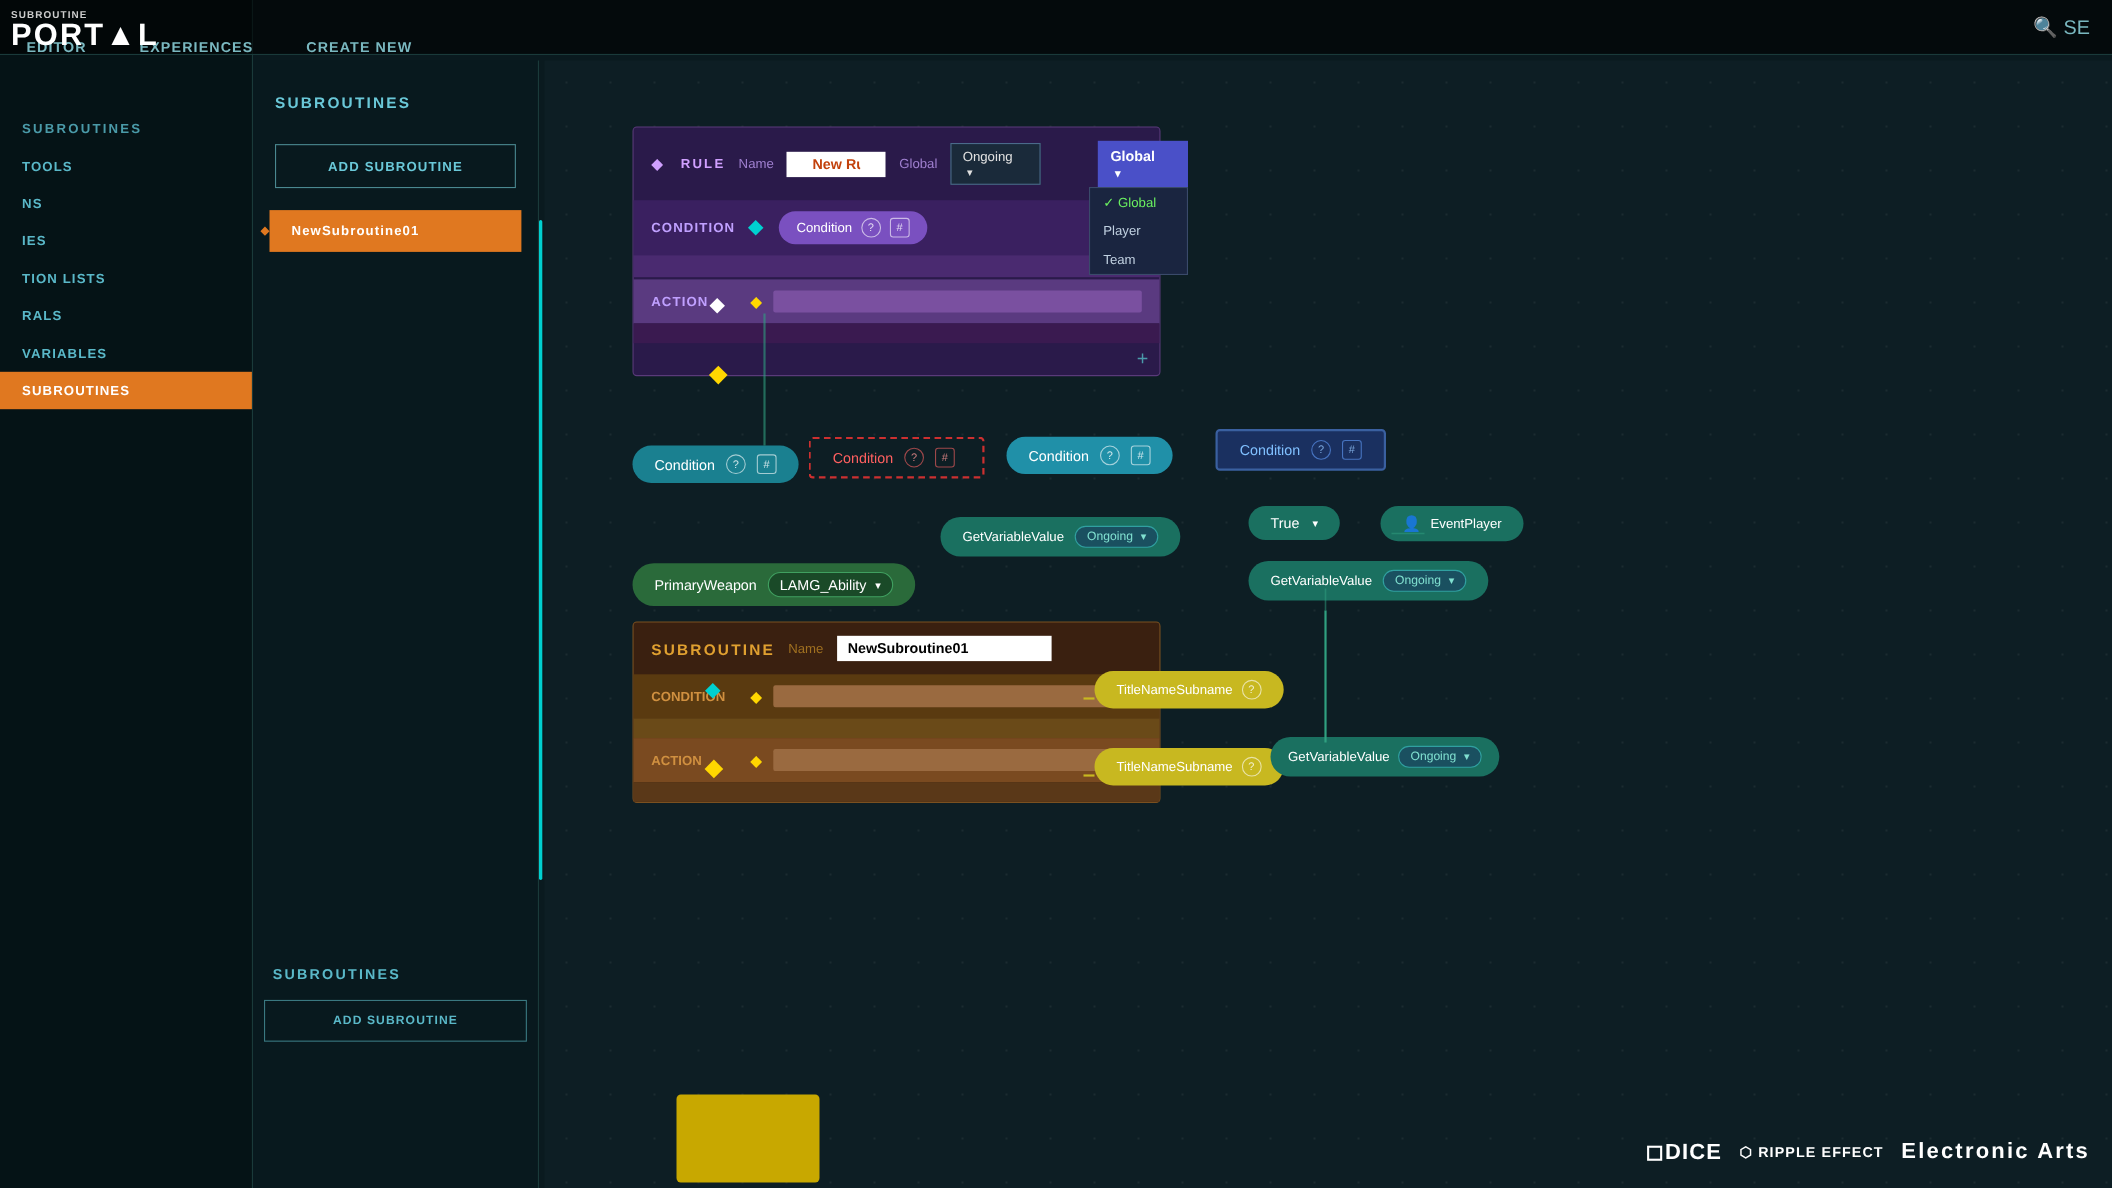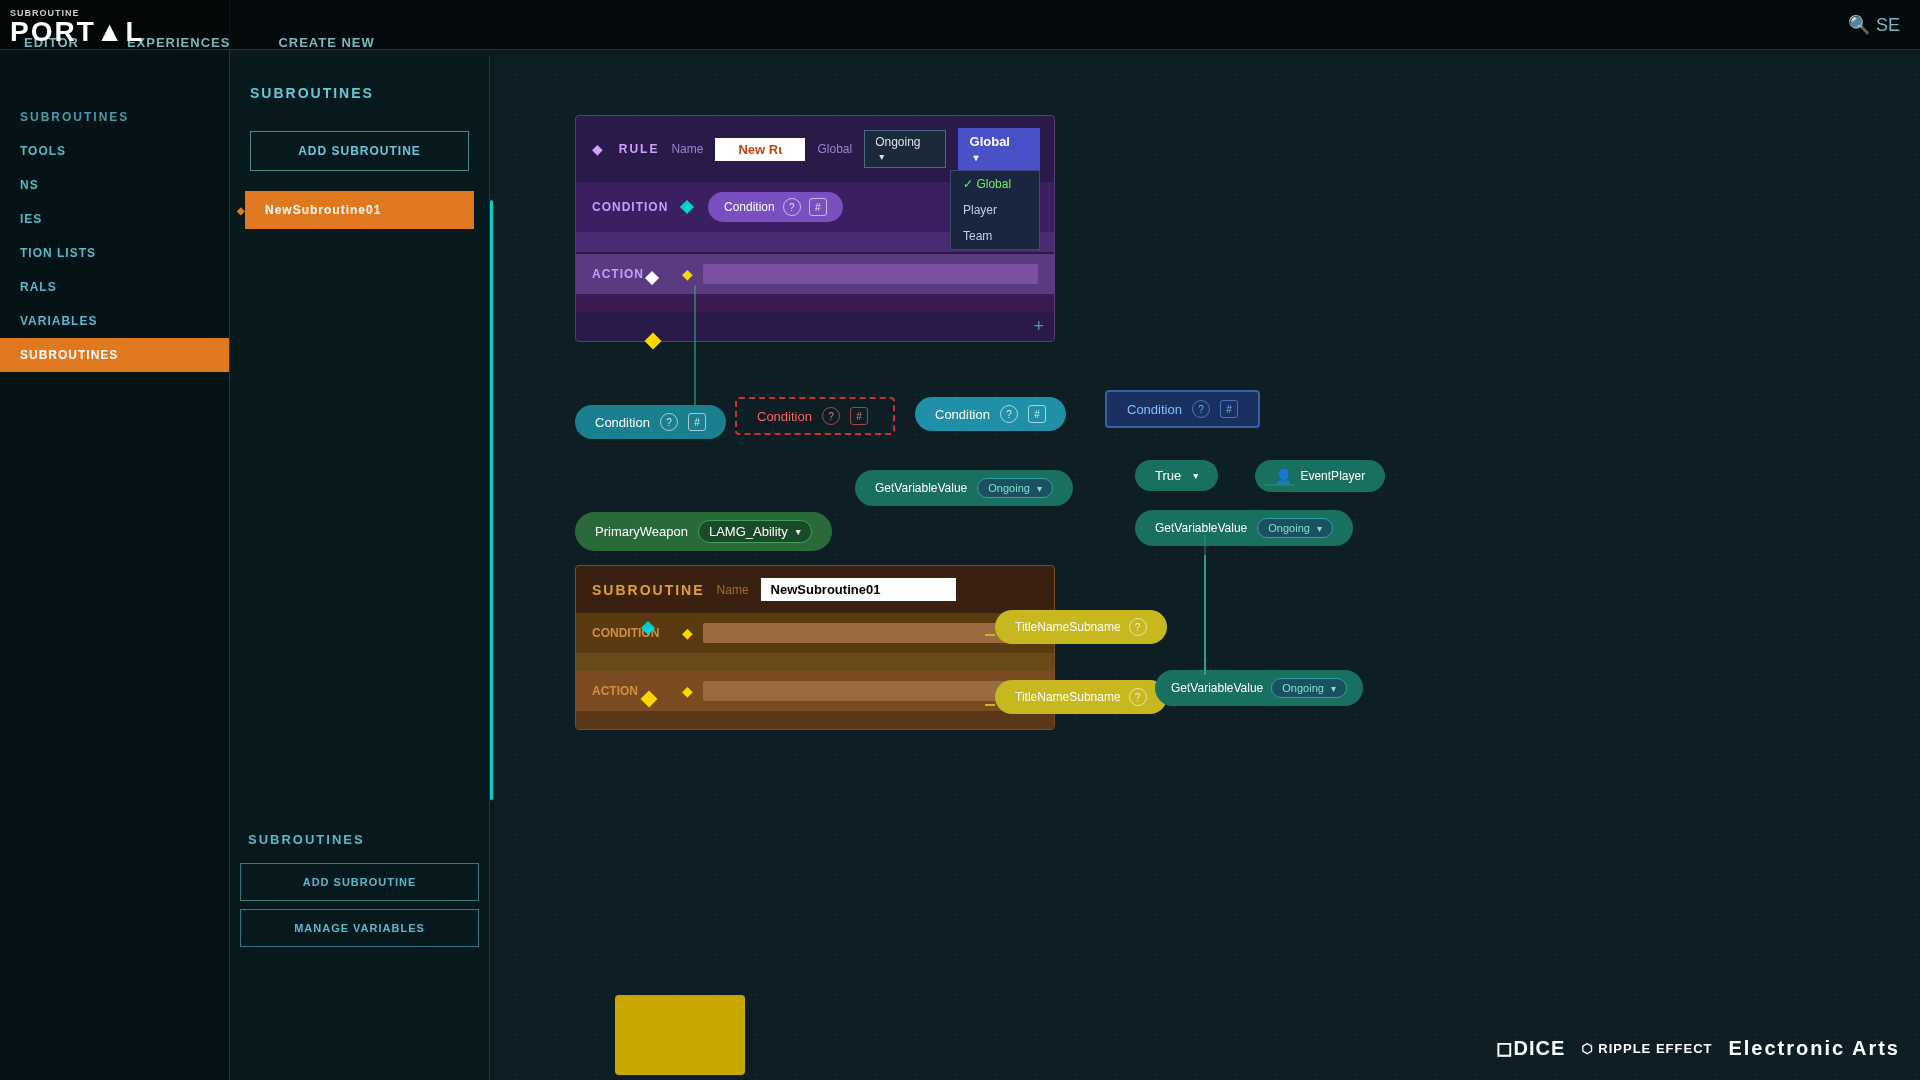--- a/index.html
+++ b/index.html
@@ -658,42 +658,41 @@
 
 <div class="subroutines-panel">
   <div class="subroutines-title">SUBROUTINES</div>
   <button class="add-subroutine-btn">ADD SUBROUTINE</button>
   <div class="subroutine-item">NewSubroutine01</div>
 
   
   <div style="position:absolute; bottom: 180px; left: 0; width: 100%;">
     <div class="sub-section-label">SUBROUTINES</div>
     <button class="bottom-sub-btn">ADD SUBROUTINE</button>
-    <button class="bottom-sub-btn">MANAGE VARIABLES</button>
   </div>
 </div>
 
 <div class="scroll-indicator"></div>
 
 <div class="canvas">
 
   <div class="rule-block">
 
     <div class="rule-header">
       <span style="color:#d0a0ff; font-size:14px; margin-right:4px;">◆</span>
       <span class="rule-label">RULE</span>
       <span class="rule-name-label">Name</span>
       <input class="rule-name-input" type="text" value="New Rule" style="">
       <span class="rule-event-label">Global</span>
       <div class="rule-event-dropdown">
         <span>Ongoing</span>
         <span class="caret">▾</span>
       </div>
 
-      <div style="position:relative;">
+      <div style="position:relative;margin-left:40px;">
         <div class="global-dropdown">
           <span>Global</span>
           <span class="caret">▾</span>
         </div>
         <div class="dropdown-menu">
           <div class="dropdown-option selected">Global</div>
           <div class="dropdown-option">Player</div>
           <div class="dropdown-option">Team</div>
         </div>
       </div>

